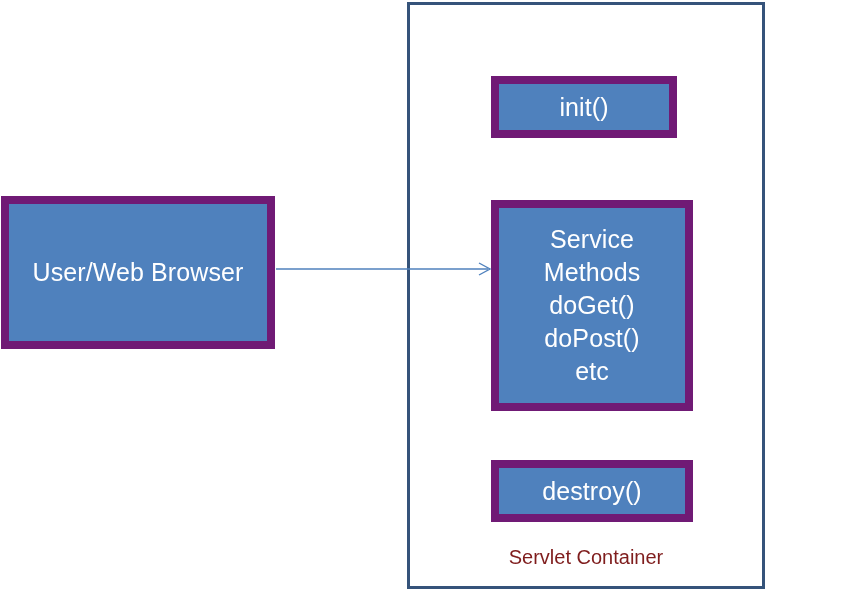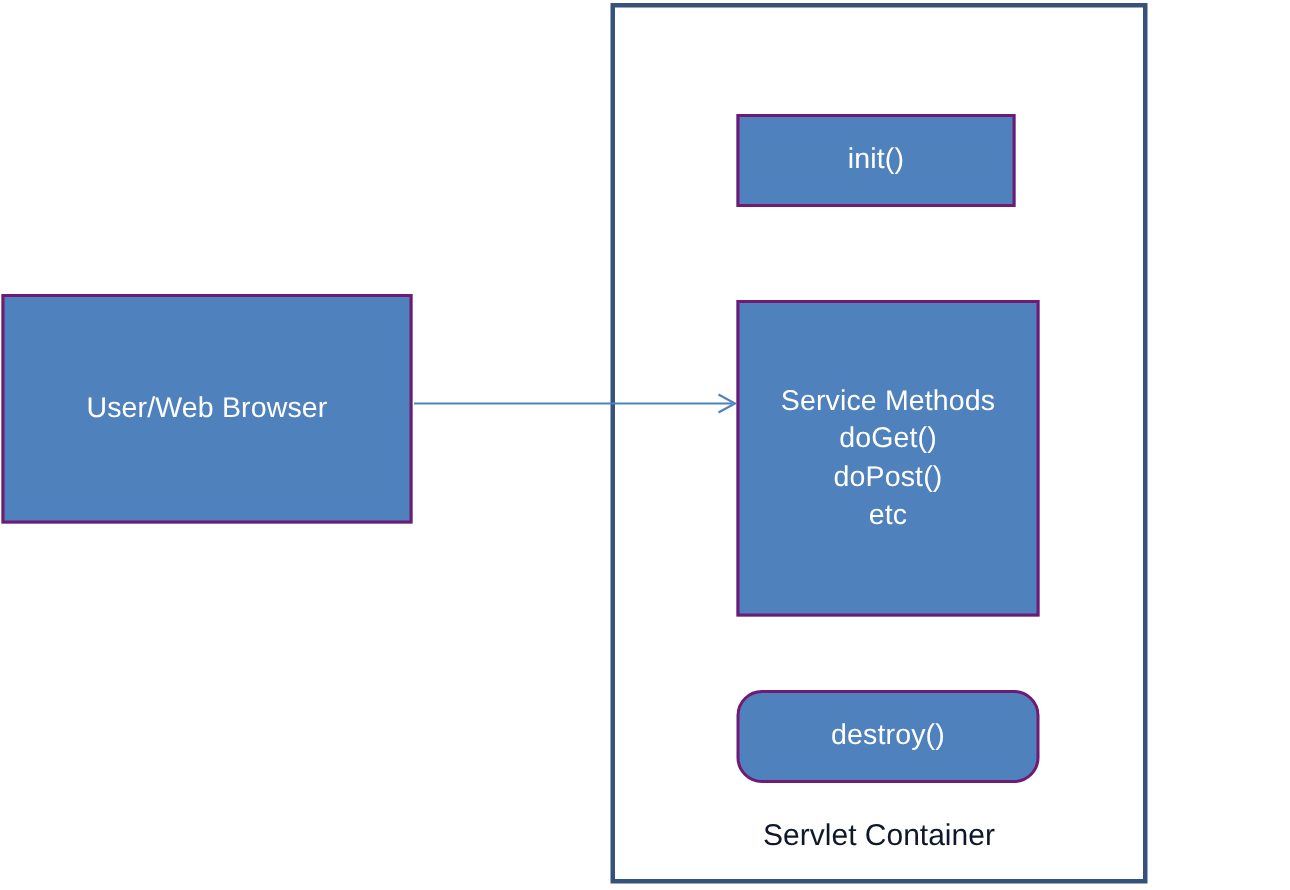--- a/index.html
+++ b/index.html
@@ -28,27 +28,27 @@
     border: 3px solid #35537A;
     background: transparent;
     box-sizing: border-box;
   }
 
   
   .node {
     position: absolute;
     box-sizing: border-box;
     background: #4F81BD;
-    border: 2px solid #701a75;
+    border: 8px solid #701a75;
     color: #FFFFFF;
     display: flex;
     align-items: center;
     justify-content: center;
     text-align: center;
-    font-size: 19px;
+    font-size: 25px;
     line-height: 1.32;
     font-weight: 400;
     letter-spacing: 0.1px;
     white-space: pre-line;
     user-select: none;
   }
 
   #node-user {
     left: 1px;
     top: 196px;
@@ -68,31 +68,30 @@
     top: 200px;
     width: 202px;
     height: 211px;
   }
 
   #node-destroy {
     left: 491px;
     top: 460px;
     width: 202px;
     height: 62px;
-    border-radius: 17px;
   }
 
   
   .container-caption {
     position: absolute;
     left: 430px;
     top: 545px;
     width: 312px;
     text-align: center;
-    color: #0f172a;
+    color: #7f1d1d;
     font-size: 20px;
     line-height: 1.2;
     user-select: none;
   }
 
   
   .connector {
     position: absolute;
     left: 276px;
     top: 253px;

